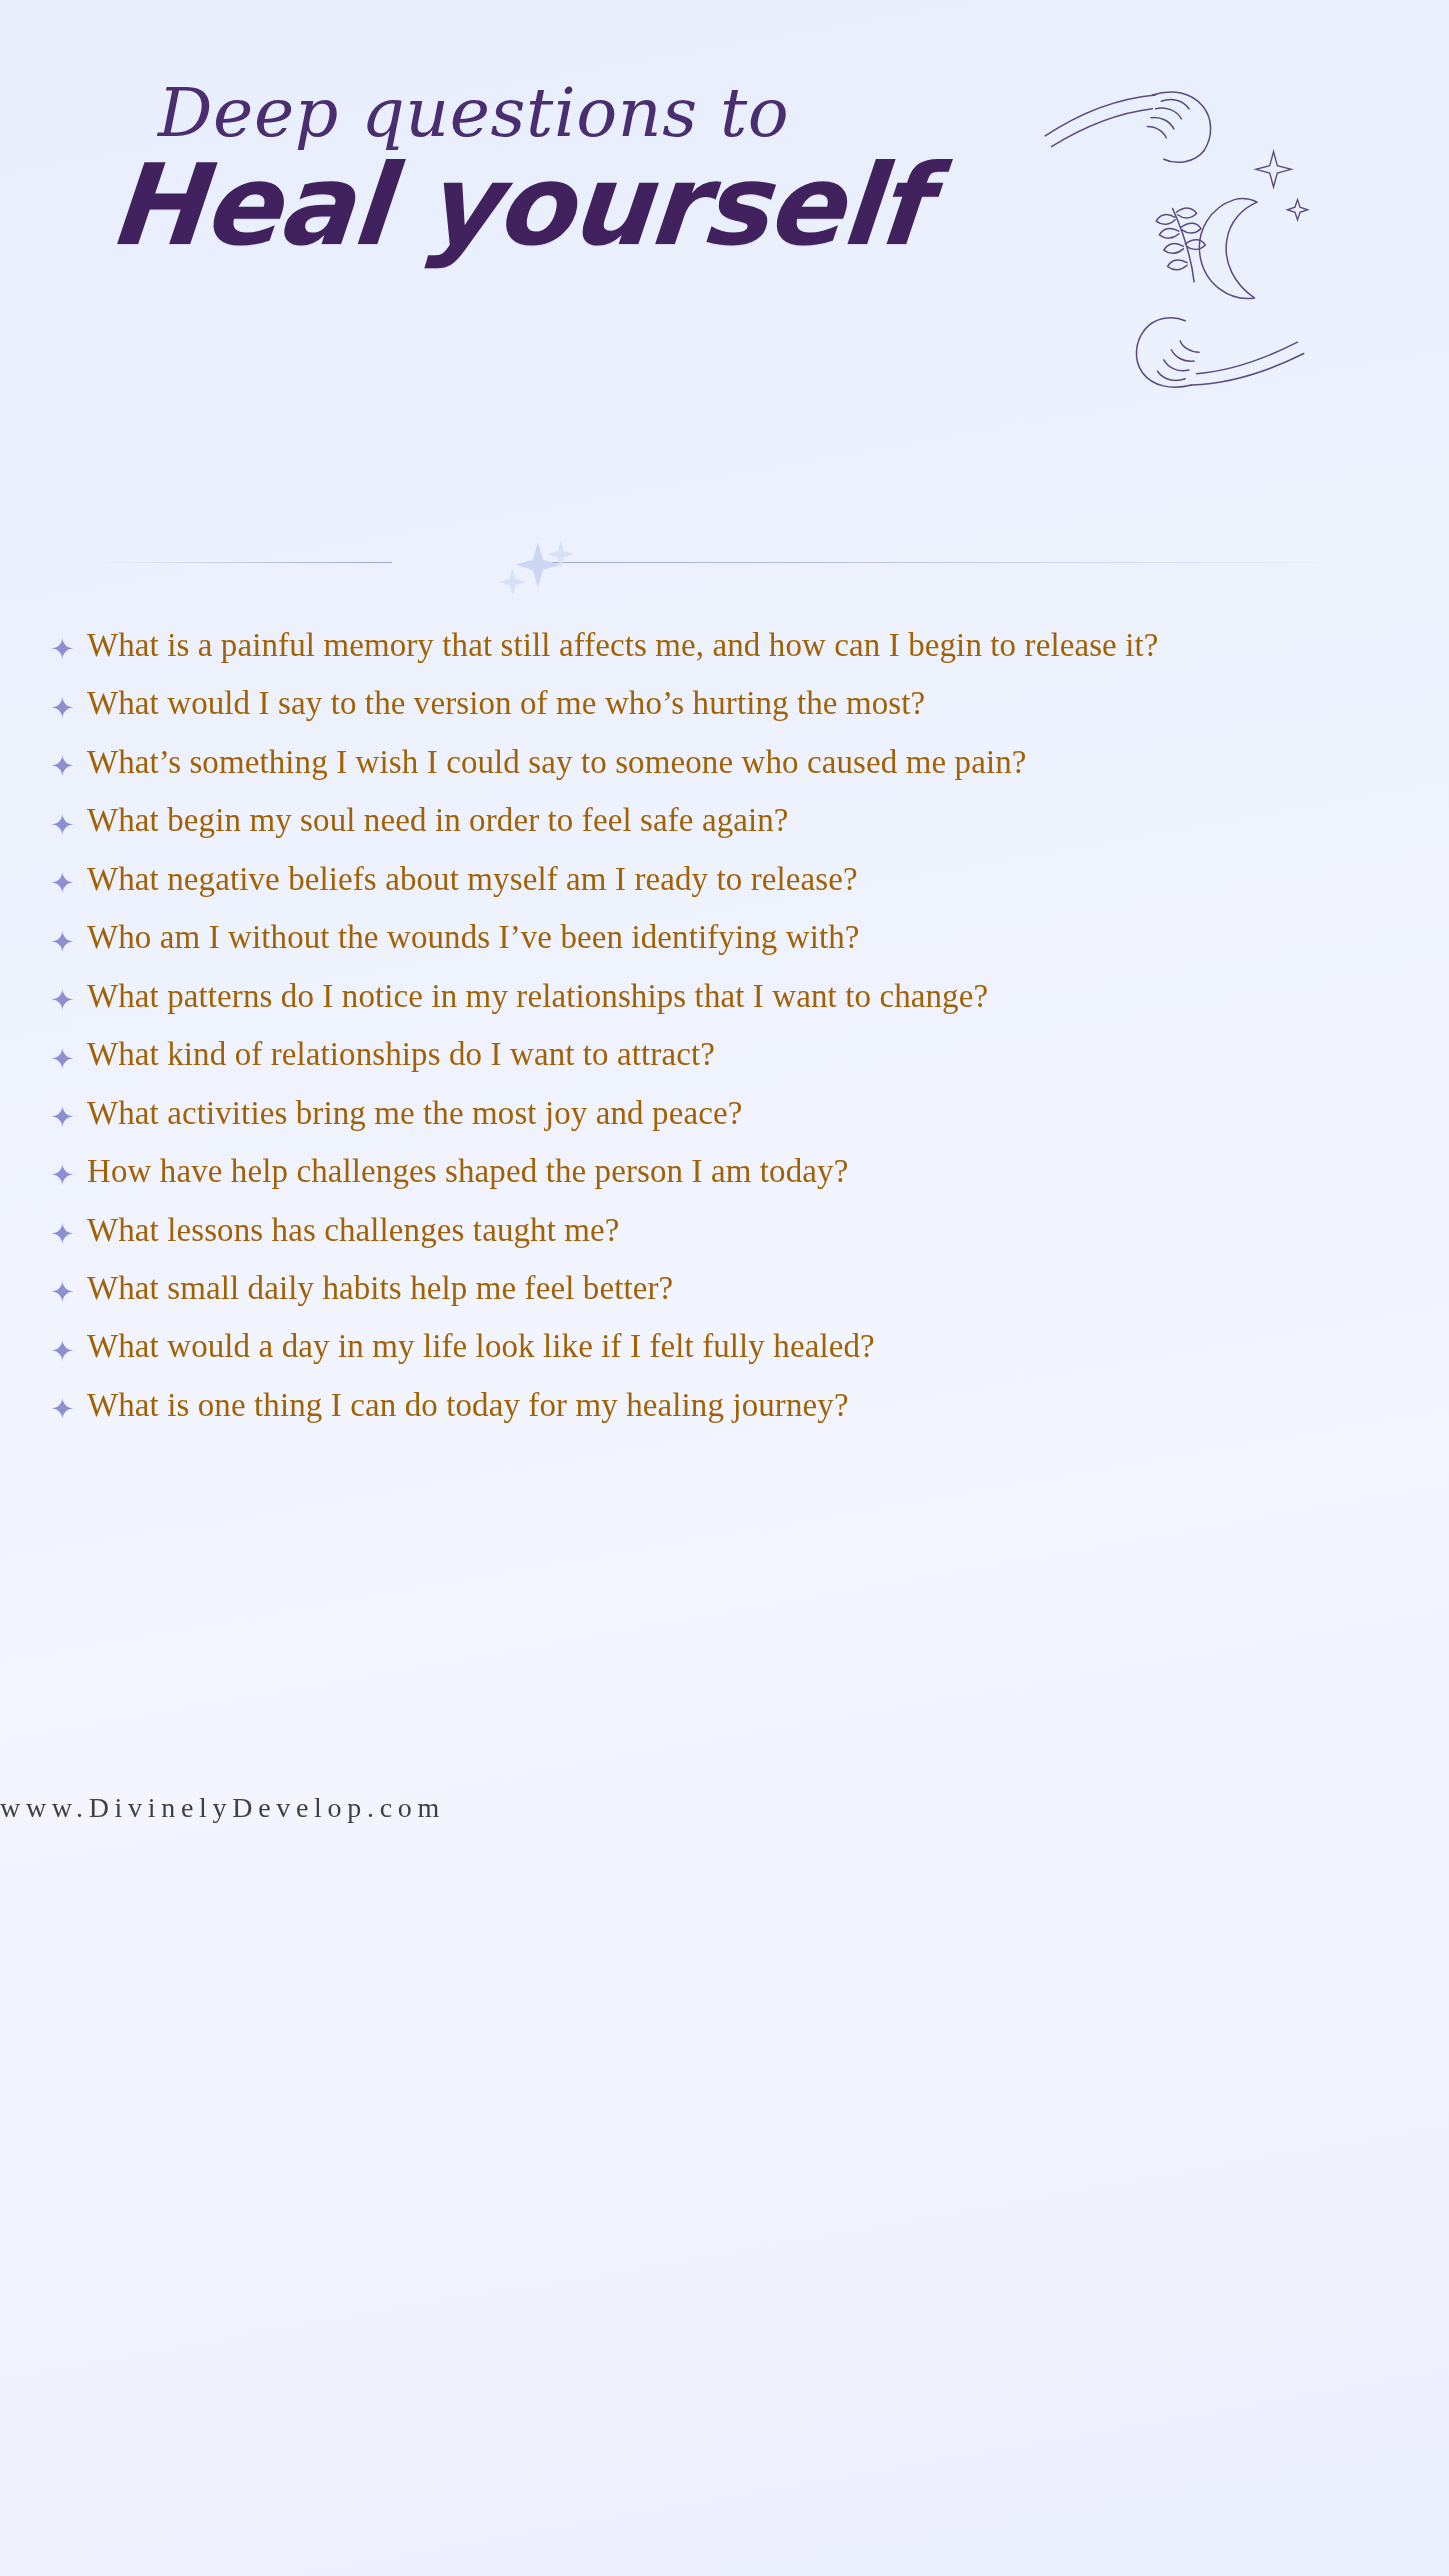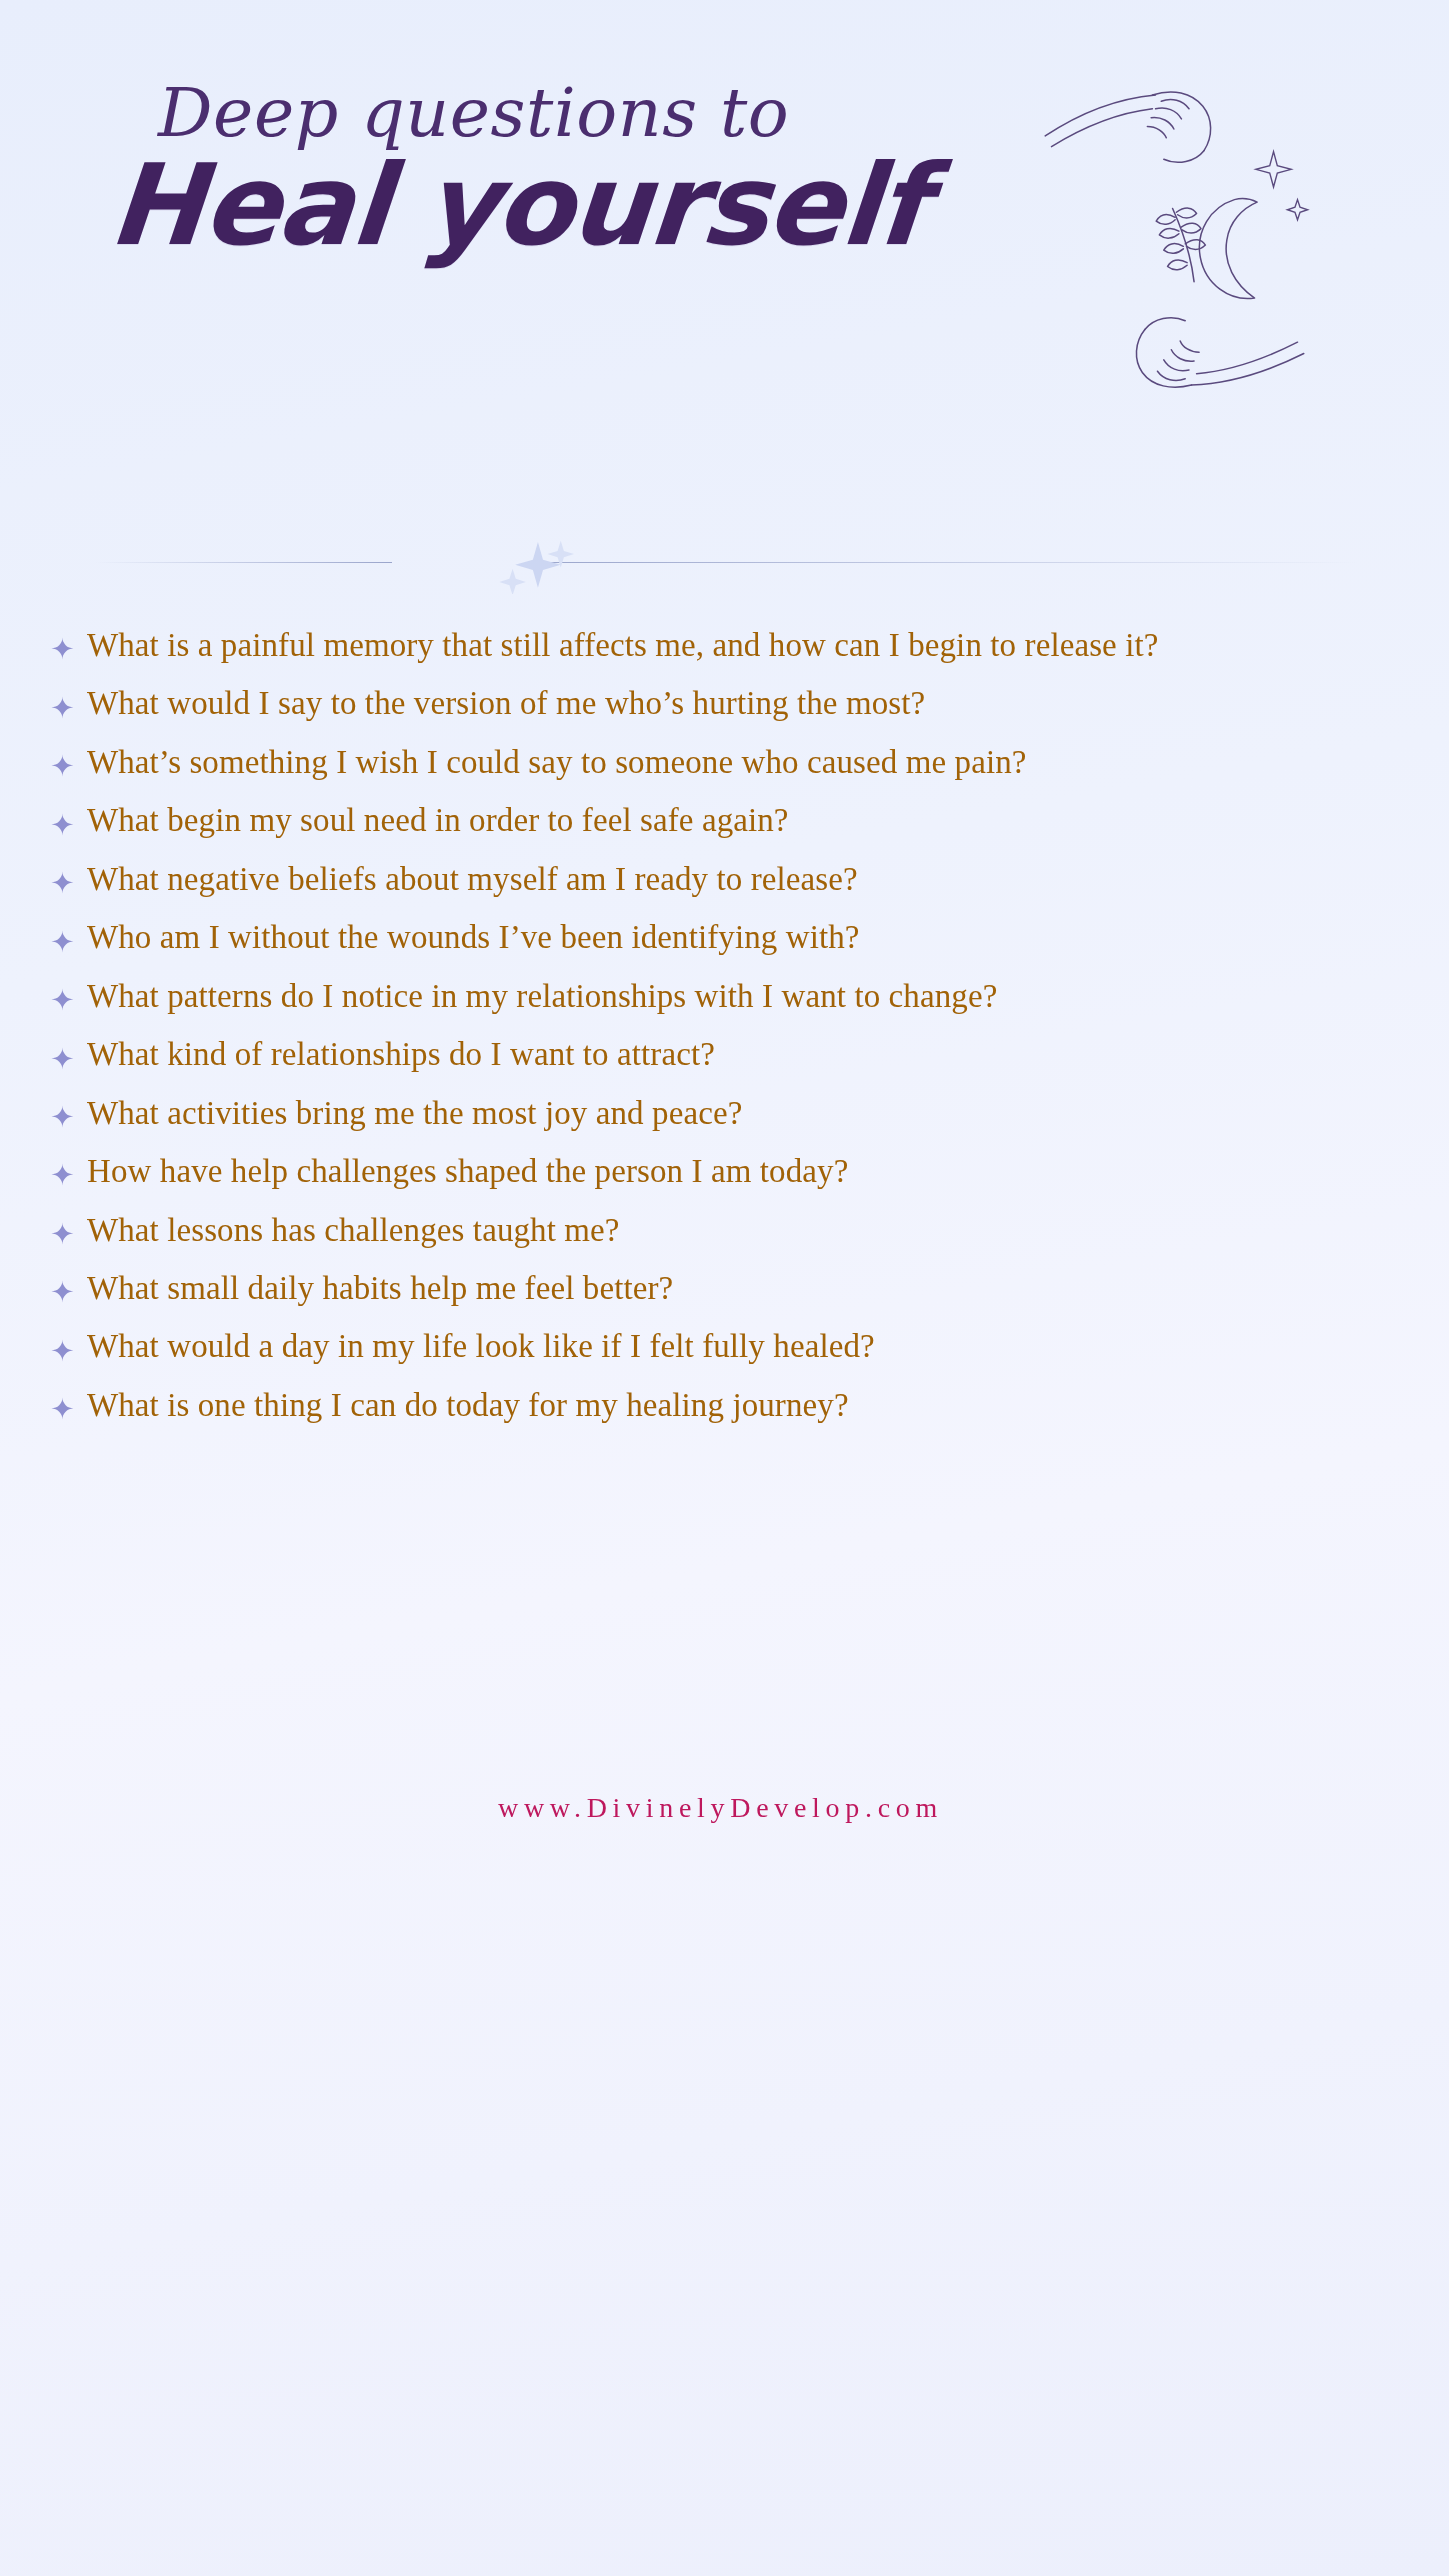--- a/index.html
+++ b/index.html
@@ -133,25 +133,25 @@
     color: #a16207;
     letter-spacing: 0.1px;
   }
 
   
   .footer {
     position: absolute;
     left: 0;
     right: 8px;
     bottom: 56px;
-    text-align: center;
+    text-align: left;
     font-family: "Liberation Serif", serif;
     font-size: 28px;
     letter-spacing: 5.7px;
-    color: #be185d;
+    color: #404040;
   }
 </style>
 </head>
 <body>
 
 <div class="page">
 
   <div class="header">
     <div class="title-block">
       <div class="title-line-1">Deep questions to</div>
@@ -232,21 +232,21 @@
     <div class="q-item">
       <div class="q-bullet">✦</div>
       <div class="q-text">What negative beliefs about myself am I ready to release?</div>
     </div>
     <div class="q-item">
       <div class="q-bullet">✦</div>
       <div class="q-text">Who am I without the wounds I’ve been identifying with?</div>
     </div>
     <div class="q-item">
       <div class="q-bullet">✦</div>
-      <div class="q-text">What patterns do I notice in my relationships with I want to change?</div>
+      <div class="q-text">What patterns do I notice in my relationships that I want to change?</div>
     </div>
     <div class="q-item">
       <div class="q-bullet">✦</div>
       <div class="q-text">What kind of relationships do I want to attract?</div>
     </div>
     <div class="q-item">
       <div class="q-bullet">✦</div>
       <div class="q-text">What activities bring me the most joy and peace?</div>
     </div>
     <div class="q-item">

